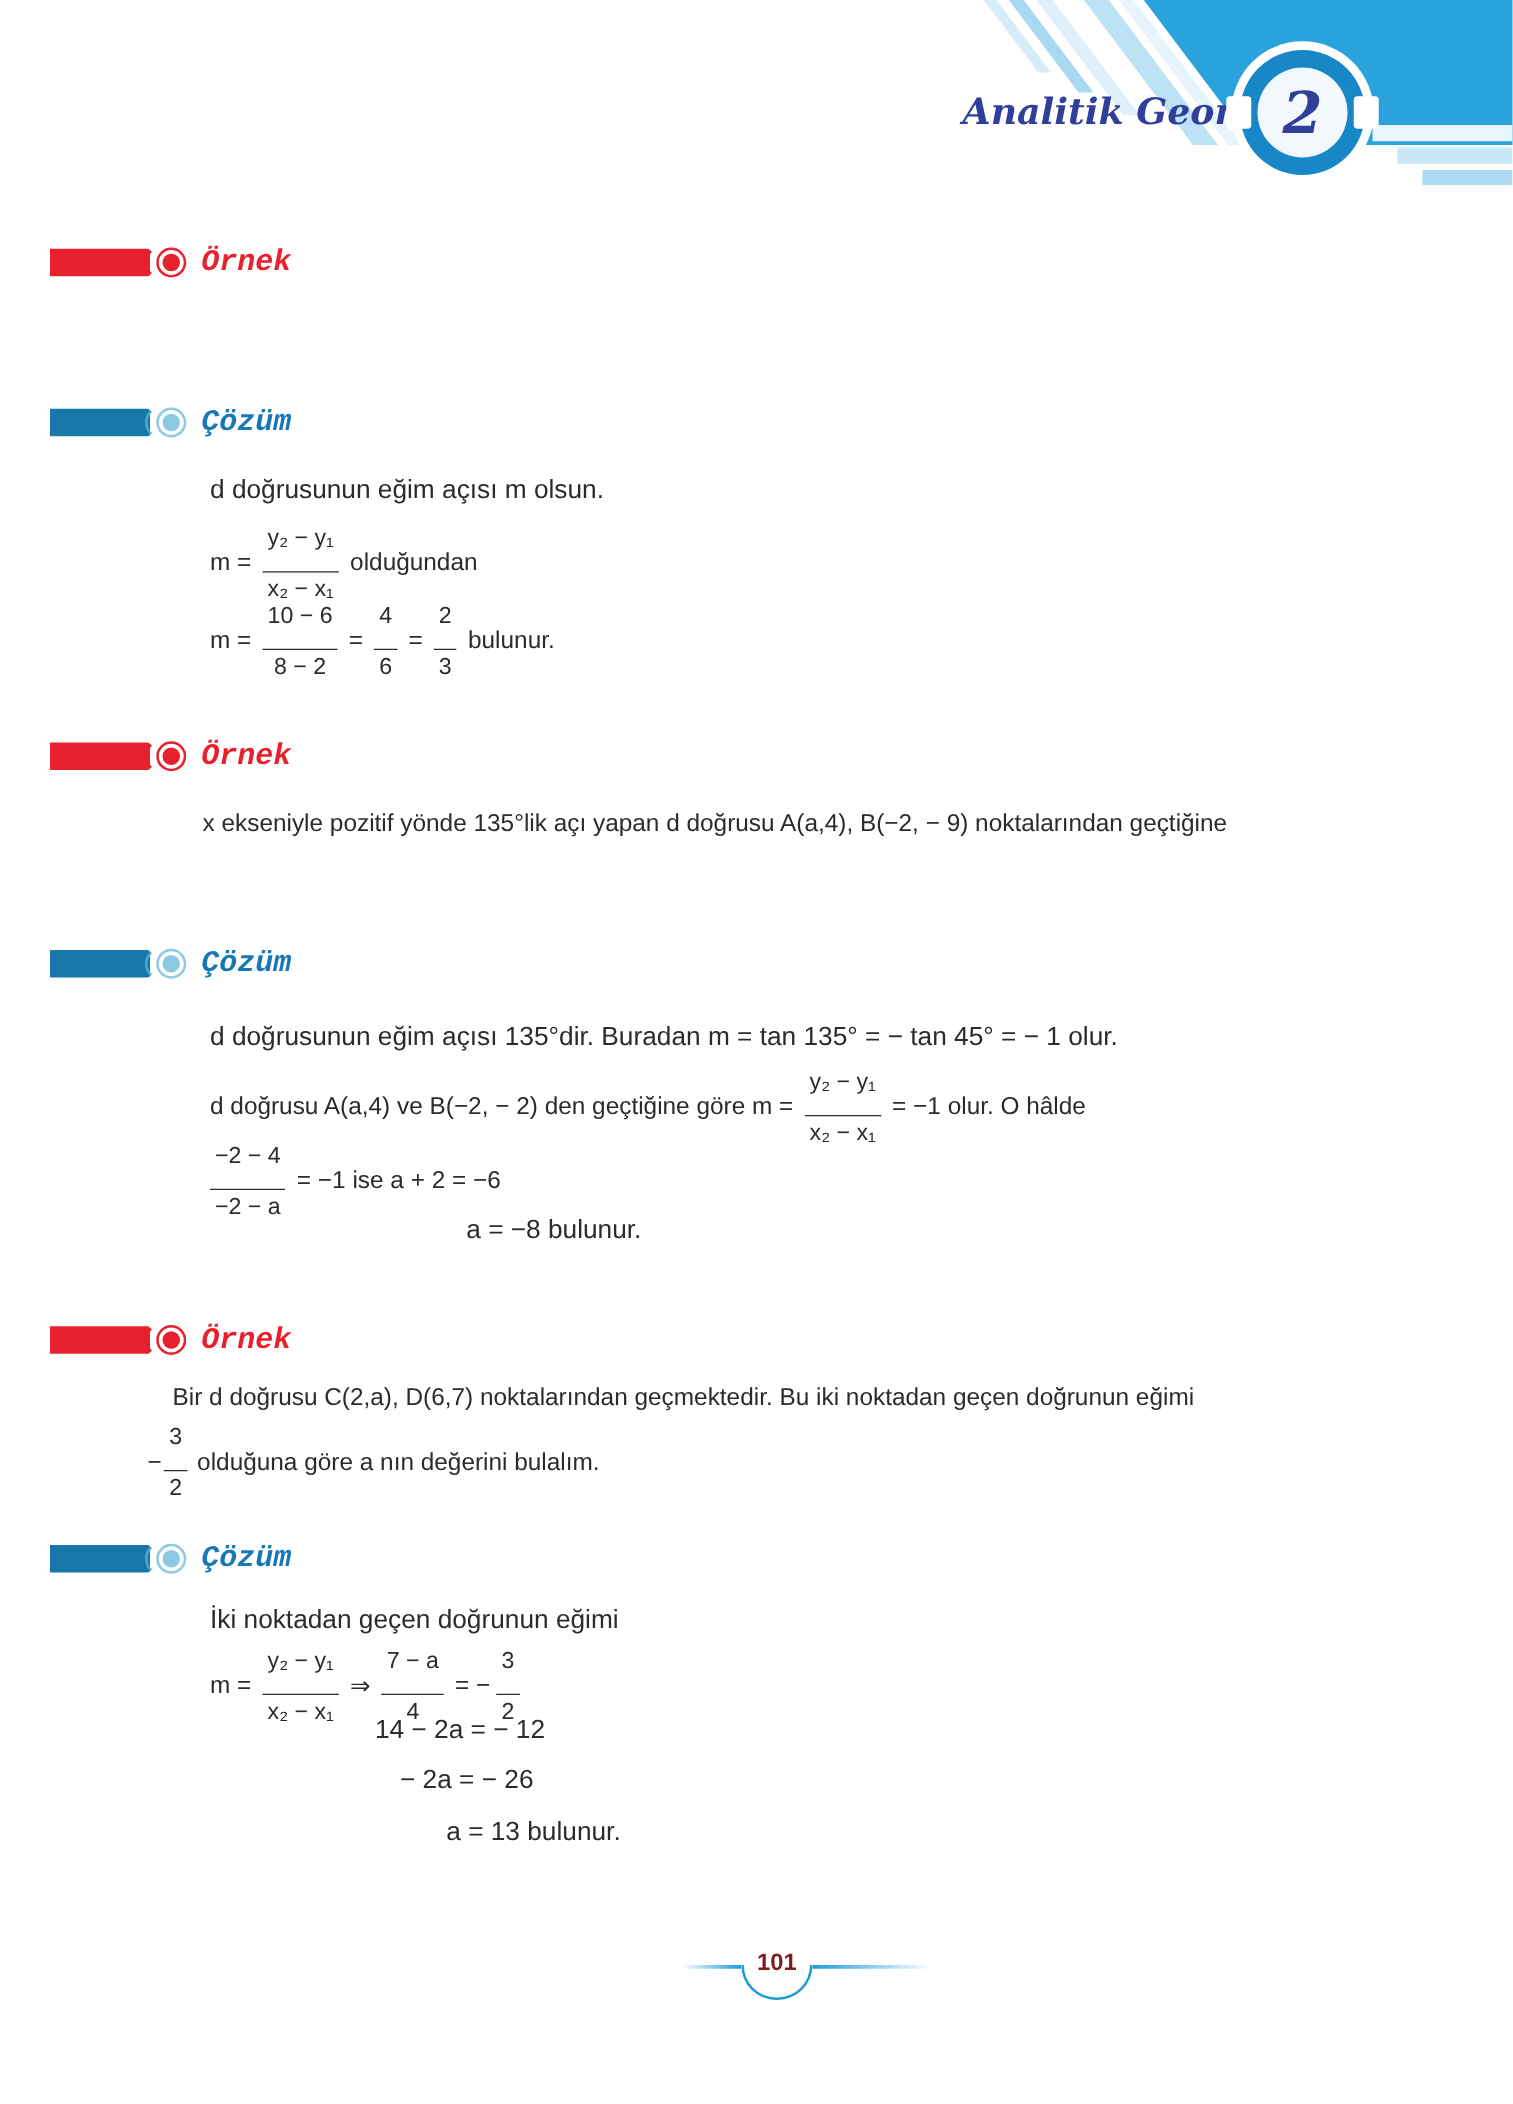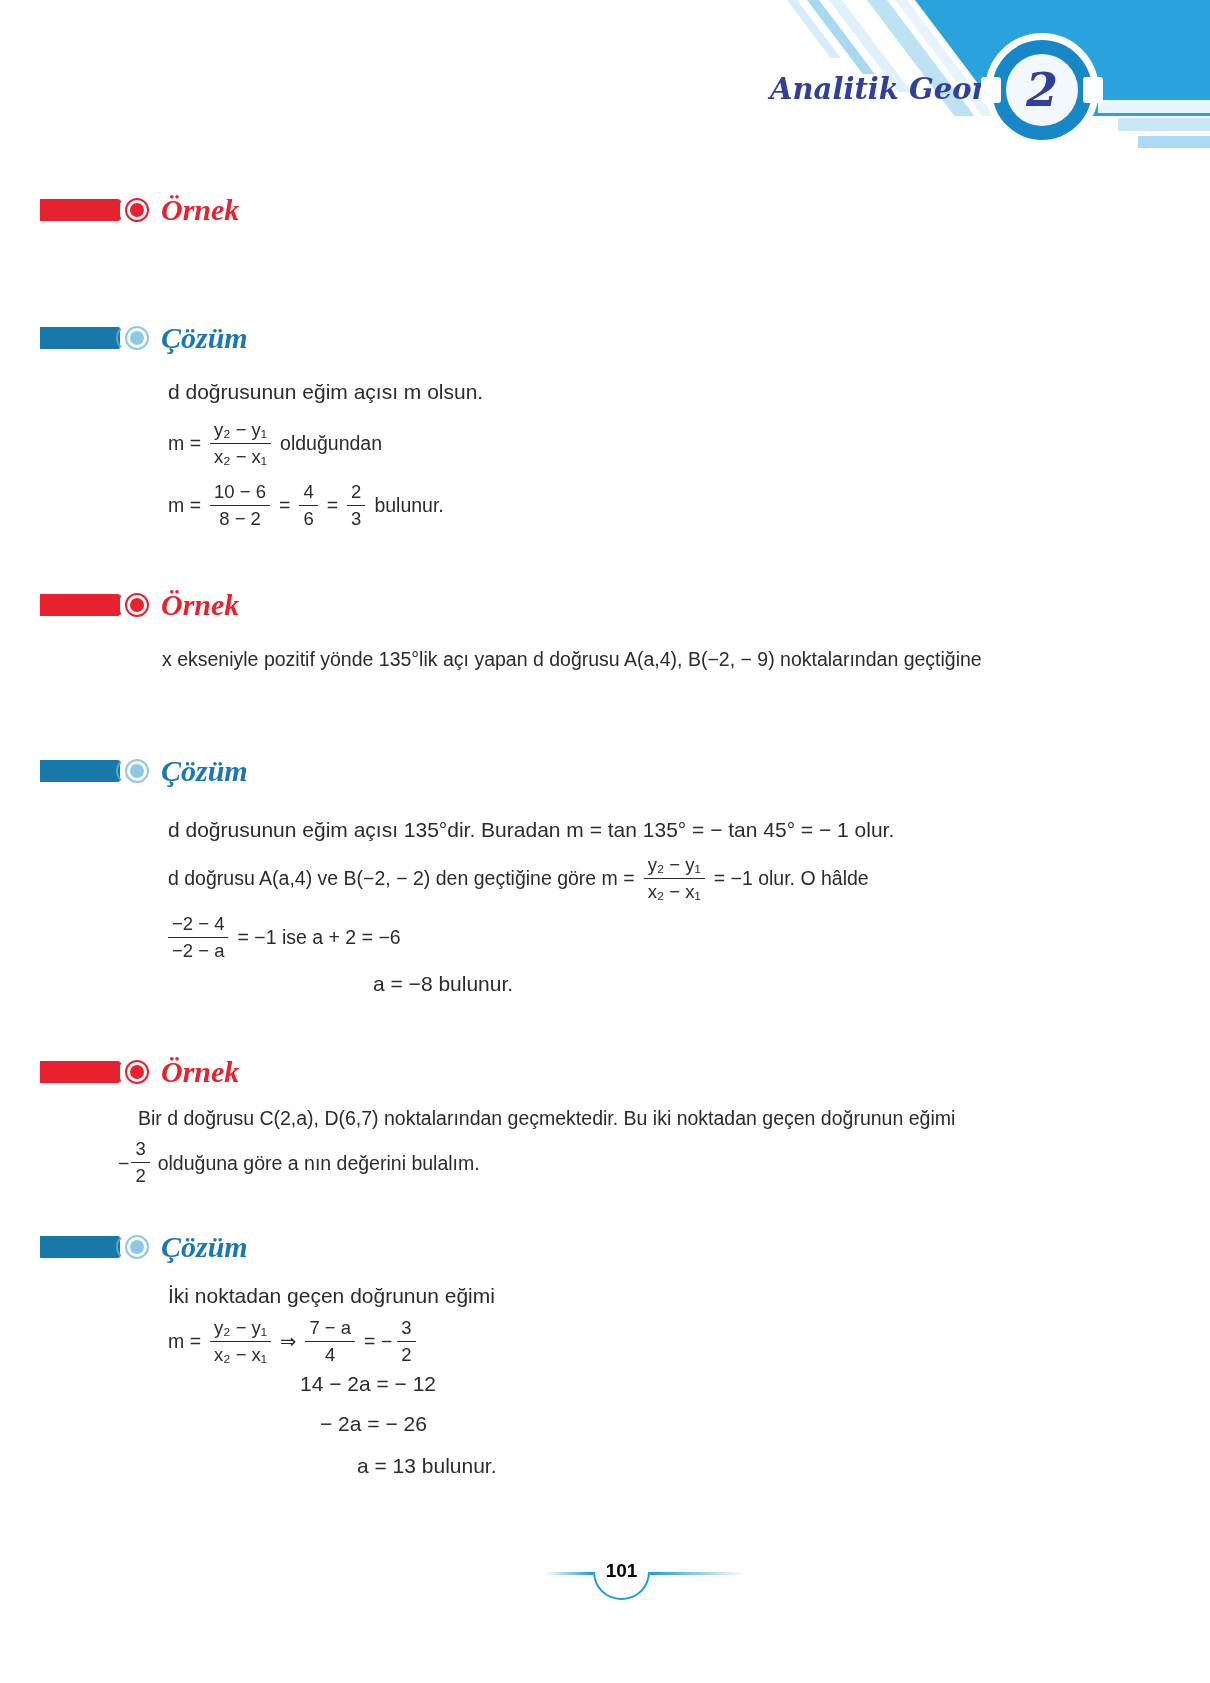--- a/index.html
+++ b/index.html
@@ -41,48 +41,48 @@
   .ring{position:relative;width:20px;height:20px;border-radius:50%;border:2px solid;margin-left:5px;flex:none;}
   .ring::before{content:"";position:absolute;inset:3px;border-radius:50%;}
   .ring::after{content:"";position:absolute;left:-11px;top:-4.5px;width:24px;height:24px;border-radius:50%;
                border:2.5px solid transparent;}
   .red  .ring{border-color:#E8212E;}
   .red  .ring::before{background:#E8212E;}
   .red  .ring::after{border-left-color:#E8212E;}
   .blue .ring{border-color:#8CC9E4;}
   .blue .ring::before{background:#8CC9E4;}
   .blue .ring::after{border-left-color:#4FA8CF;}
-  .sec-label{margin-left:12px;font-family:Liberation Serif, serif;font-style:italic;
-             font-weight:bold;font-size:30px;white-space:nowrap;}
+  .sec-label{margin-left:12px;font-family:Liberation Mono, monospace;font-style:italic;
+             font-weight:bold;font-size:24px;white-space:nowrap;}
   .red  .sec-label{color:#E8212E;}
   .blue .sec-label{color:#1878B5;}
 
   
   .para{position:absolute;font-size:19.5px;line-height:30px;color:#2b2b2b;}
   .pline{display:block;}
   .indent40{text-indent:40px;}
   .indent20{text-indent:20px;}
   .sline{position:absolute;font-size:21px;white-space:nowrap;color:#2b2b2b;}
   .eqrow{position:absolute;display:flex;align-items:center;gap:9px;font-size:19.5px;
          white-space:nowrap;color:#2b2b2b;}
   .frac{display:inline-flex;flex-direction:column;text-align:center;font-size:18.5px;flex:none;}
-  .frac .n{display:block;padding:0 4px 1px;border-bottom:1.6px solid #2b2b2b;line-height:1.3;}
+  .frac .n{display:block;padding:0 4px 15px;border-bottom:1.6px solid #2b2b2b;line-height:1.3;}
   .frac .d{display:block;padding:1px 4px 0;line-height:1.3;}
   .fracline{display:flex;align-items:center;gap:8px;margin-top:4px;}
 
   
   .footer{position:absolute;top:1562px;left:545px;width:200px;height:40px;}
   .f-line-l{position:absolute;top:10px;left:0;width:48px;height:2.5px;
             background:linear-gradient(to right, rgba(30,156,215,0), #1E9CD7);}
   .f-line-r{position:absolute;top:10px;left:105px;width:95px;height:2.5px;
             background:linear-gradient(to left, rgba(30,156,215,0), #1E9CD7);}
   .f-bowl{position:absolute;top:10px;left:48px;width:57px;height:28px;
           border:2.5px solid #1E9CD7;border-top:none;border-radius:0 0 34px 34px;box-sizing:border-box;}
   .f-num{position:absolute;top:-2px;left:48px;width:57px;text-align:center;
-         color:#000000;font-size:19px;font-weight:bold;}
+         color:#7f1d1d;font-size:19px;font-weight:bold;}
 </style>
 </head>
 <body>
 
 <div class="page">
 
   <div class="hdr">
     <div class="hdr-blue">
       <div class="dstripe ds1"></div>
       <div class="dstripe ds2"></div>

